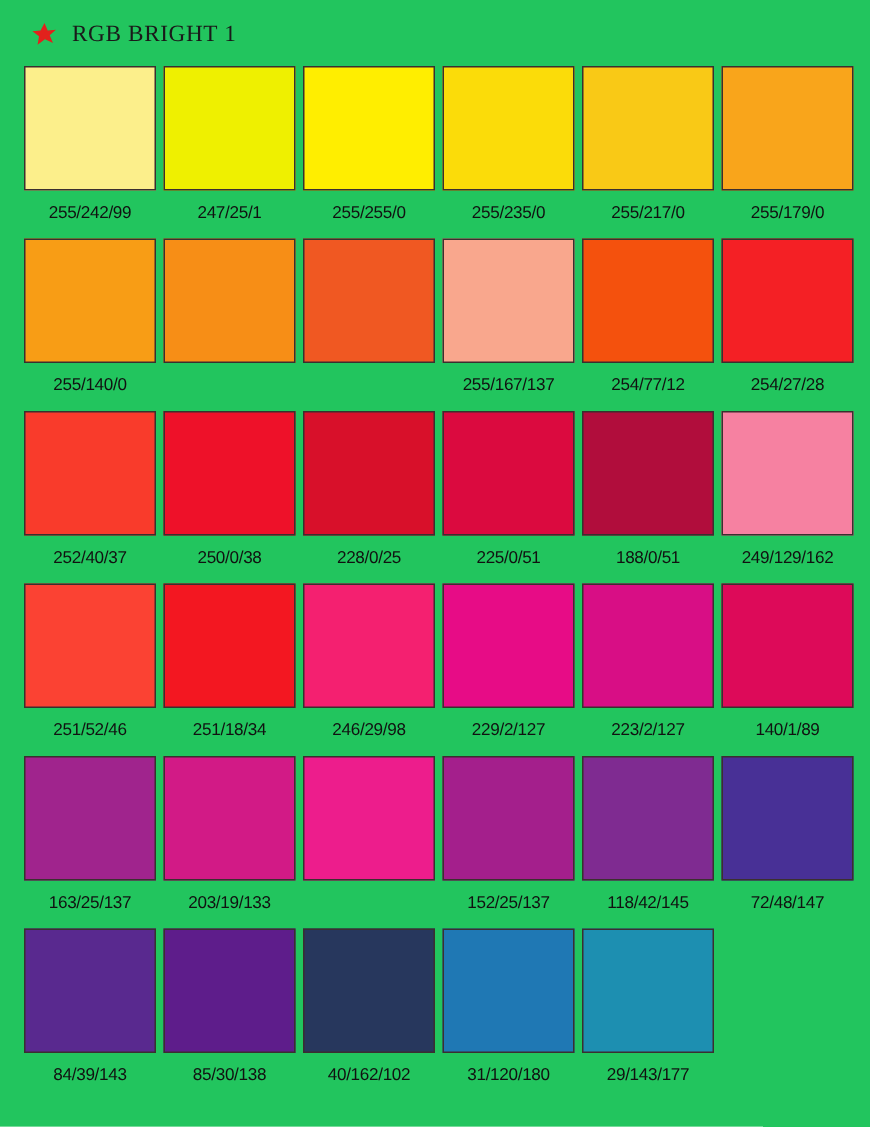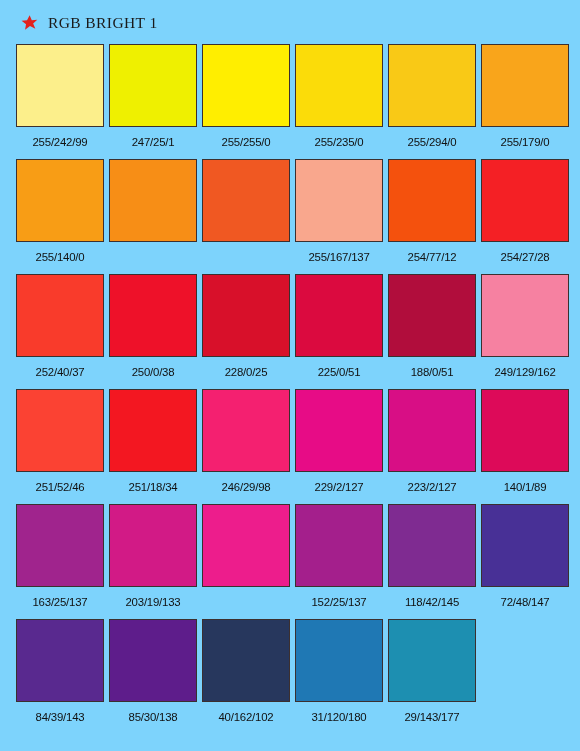--- a/index.html
+++ b/index.html
@@ -12,21 +12,21 @@
     width: 580px;
     height: 751px;
     font-family: "Liberation Sans", sans-serif;
     -webkit-font-smoothing: antialiased;
     overflow: hidden;
   }
   .page {
     position: relative;
     width: 580px;
     height: 751px;
-    background: #7dd3fc;
+    background: #22c55e;
     box-sizing: border-box;
   }
 
   
   .header {
     display: flex;
     align-items: center;
     gap: 9px;
     padding: 17px 0 0 20px;
     height: 30px;
@@ -112,21 +112,21 @@
       <div class="swatch-cell">
         <div class="swatch-chip" style="background-color: rgb(255, 238, 0); border-color: rgb(59, 47, 47);"></div>
         <div class="swatch-label">255/255/0</div>
       </div>
       <div class="swatch-cell">
         <div class="swatch-chip" style="background-color: rgb(251, 220, 9); border-color: rgb(59, 47, 47);"></div>
         <div class="swatch-label">255/235/0</div>
       </div>
       <div class="swatch-cell">
         <div class="swatch-chip" style="background-color: rgb(249, 201, 22); border-color: rgb(59, 47, 47);"></div>
-        <div class="swatch-label">255/294/0</div>
+        <div class="swatch-label">255/217/0</div>
       </div>
       <div class="swatch-cell">
         <div class="swatch-chip" style="background-color: rgb(249, 165, 27); border-color: rgb(59, 47, 47);"></div>
         <div class="swatch-label">255/179/0</div>
       </div>
       <div class="swatch-cell">
         <div class="swatch-chip" style="background-color: rgb(248, 157, 21); border-color: rgb(59, 47, 47);"></div>
         <div class="swatch-label">255/140/0</div>
       </div>
       <div class="swatch-cell">

